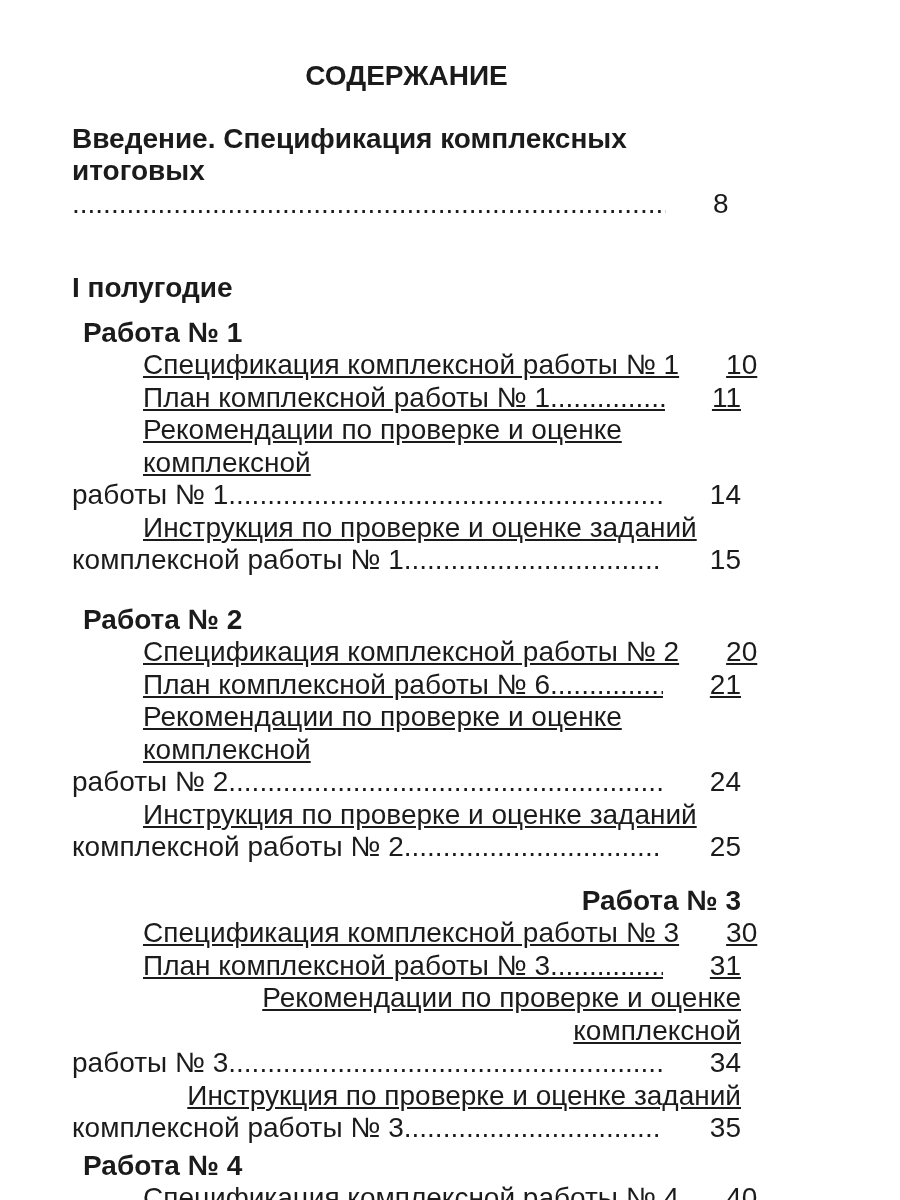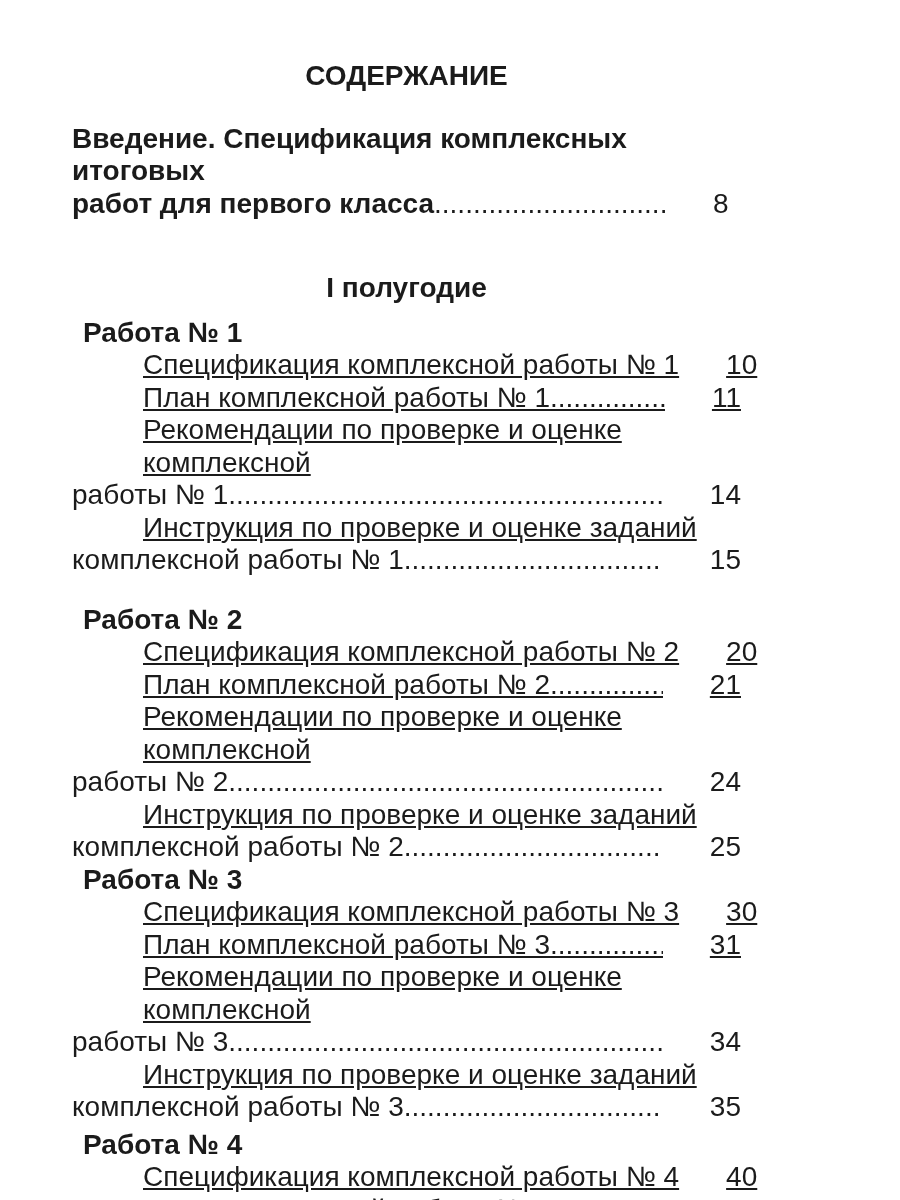--- a/index.html
+++ b/index.html
@@ -23,37 +23,36 @@
   .title {
     margin: 0;
     font-size: 28px;
     font-weight: bold;
     text-align: center;
   }
   .part-heading {
     margin: 52px 0 0 0;
     font-size: 28px;
     font-weight: bold;
-    text-align: center;
   }
   .intro-entry {
     margin-top: 30px;
     font-weight: bold;
   }
   .entry .line.indent {
     padding-left: 71px;
     text-decoration: underline;
   }
   .sec-title {
     font-weight: bold;
     padding-left: 11px;
   }
   #sections > .section:nth-child(1) { margin-top: 12px; }
   #sections > .section:nth-child(2) { margin-top: 27px; }
-  #sections > .section:nth-child(3) { margin-top: 0; }
+  #sections > .section:nth-child(3) { margin-top: 21px; text-align: right; }
   #sections > .section:nth-child(4) { margin-top: 5px; }
   .row {
     display: flex;
     align-items: baseline;
   }
   .row .t {
     flex: 0 0 auto;
     white-space: nowrap;
   }
   .dots {
@@ -81,21 +80,20 @@
 </head>
 <body>
 
 <div class="page">
 
   <h1 class="title">СОДЕРЖАНИЕ</h1>
 
   <div class="intro-entry entry">
     <div class="line">Введение. Спецификация комплексных итоговых</div>
     <div class="line row">
-      <span class="t">работ для первого класса</span>
       <span class="dots"></span>
       <span class="pg">8</span>
     </div>
   </div>
 
   <h2 class="part-heading">I полугодие</h2>
 
   <div id="sections">
       <div class="section">
         <div class="sec-title line">Работа № 1</div>
@@ -134,21 +132,21 @@
         <div class="sec-title line">Работа № 2</div>
         <div class="entry">
           <div class="line indent row">
             <span class="t">Спецификация комплексной работы № 2</span>
             <span class="dots"></span>
             <span class="pg">20</span>
           </div>
         </div>
         <div class="entry">
           <div class="line indent row">
-            <span class="t">План комплексной работы № 2</span>
+            <span class="t">План комплексной работы № 6</span>
             <span class="dots"></span>
             <span class="pg">21</span>
           </div>
         </div>
         <div class="entry">
           <div class="line indent">Рекомендации по проверке и оценке комплексной</div>
           <div class="line row">
             <span class="t">работы № 2</span>
             <span class="dots"></span>
             <span class="pg">24</span>

